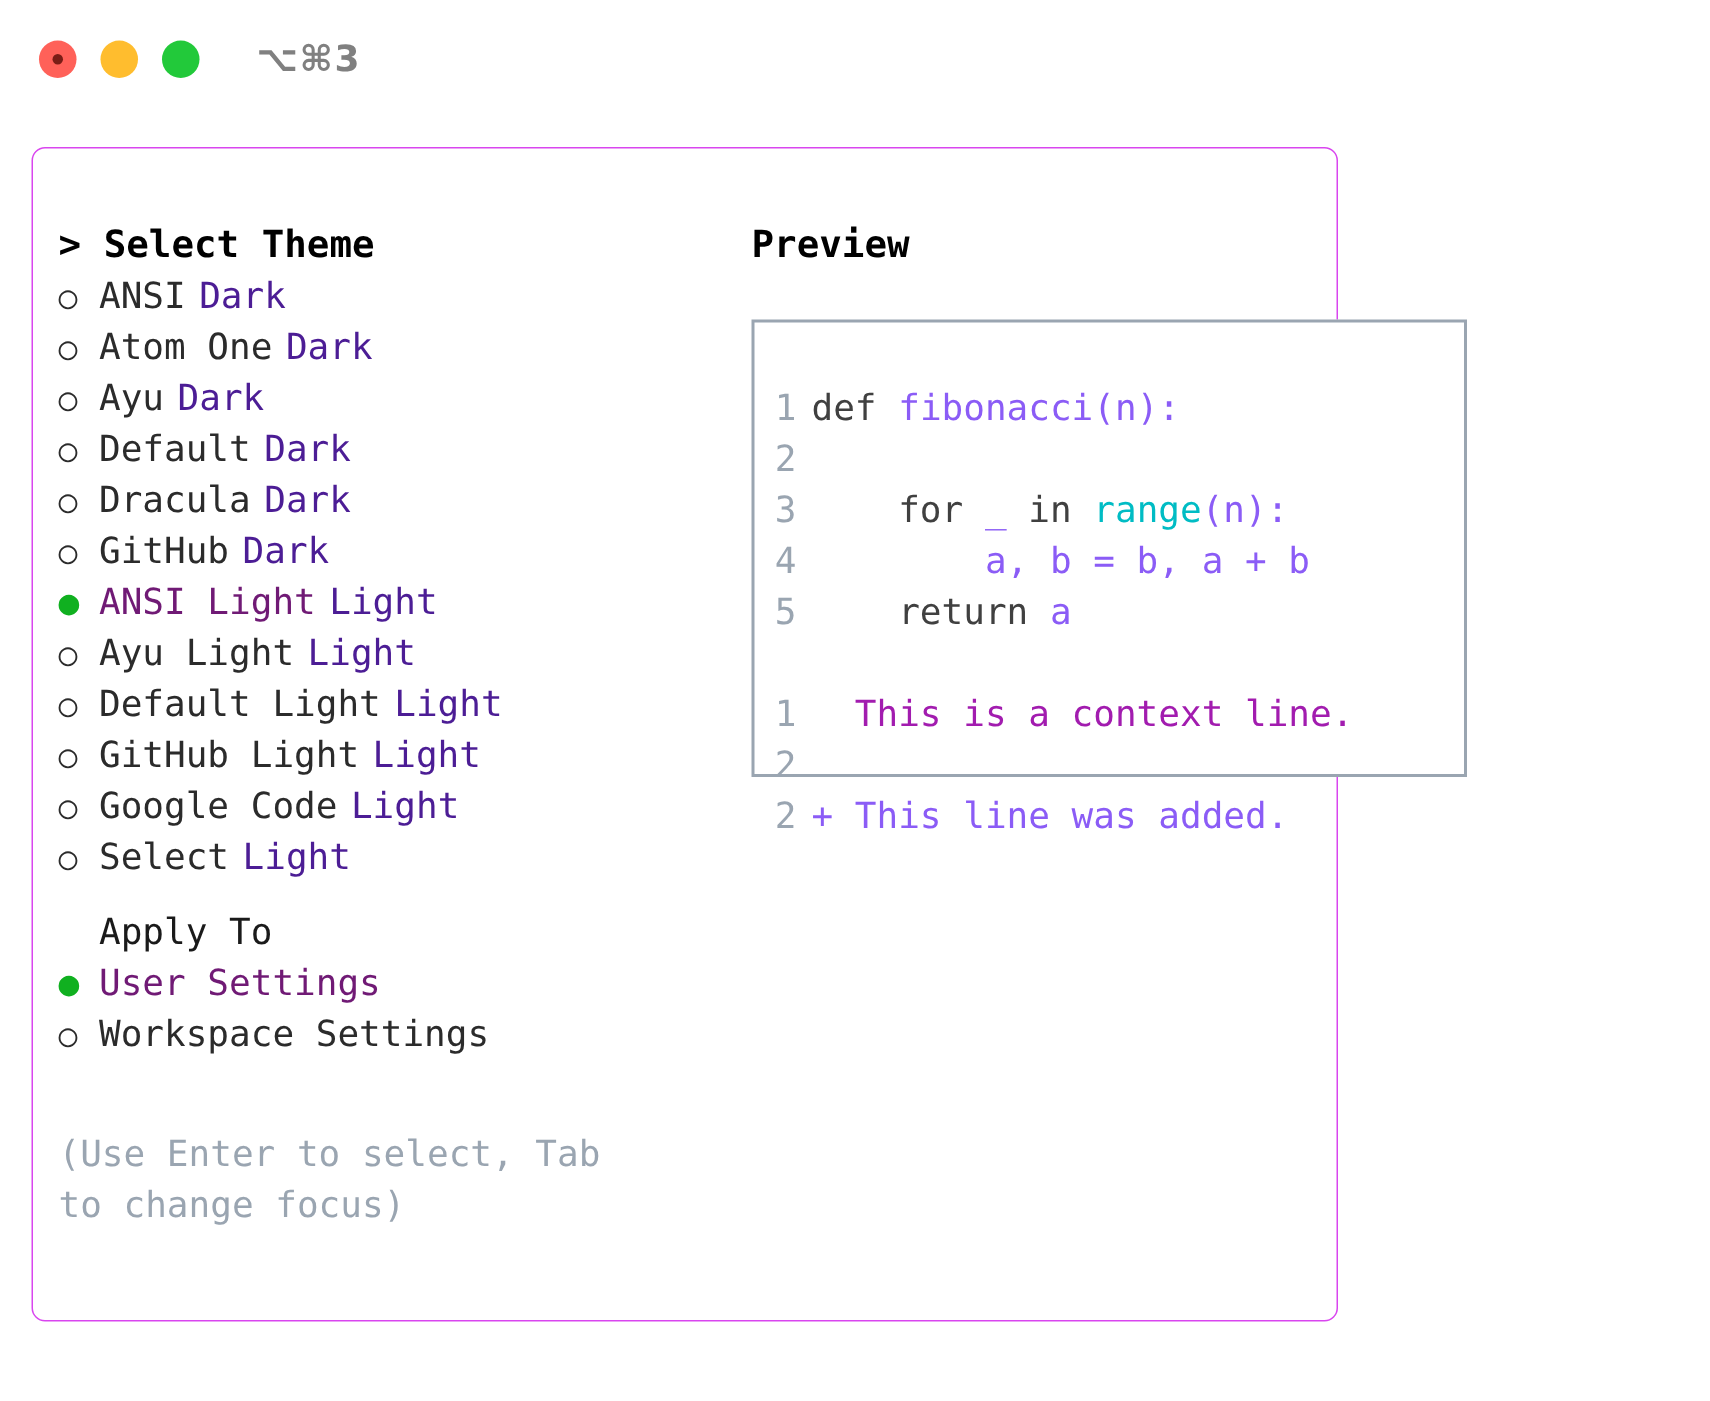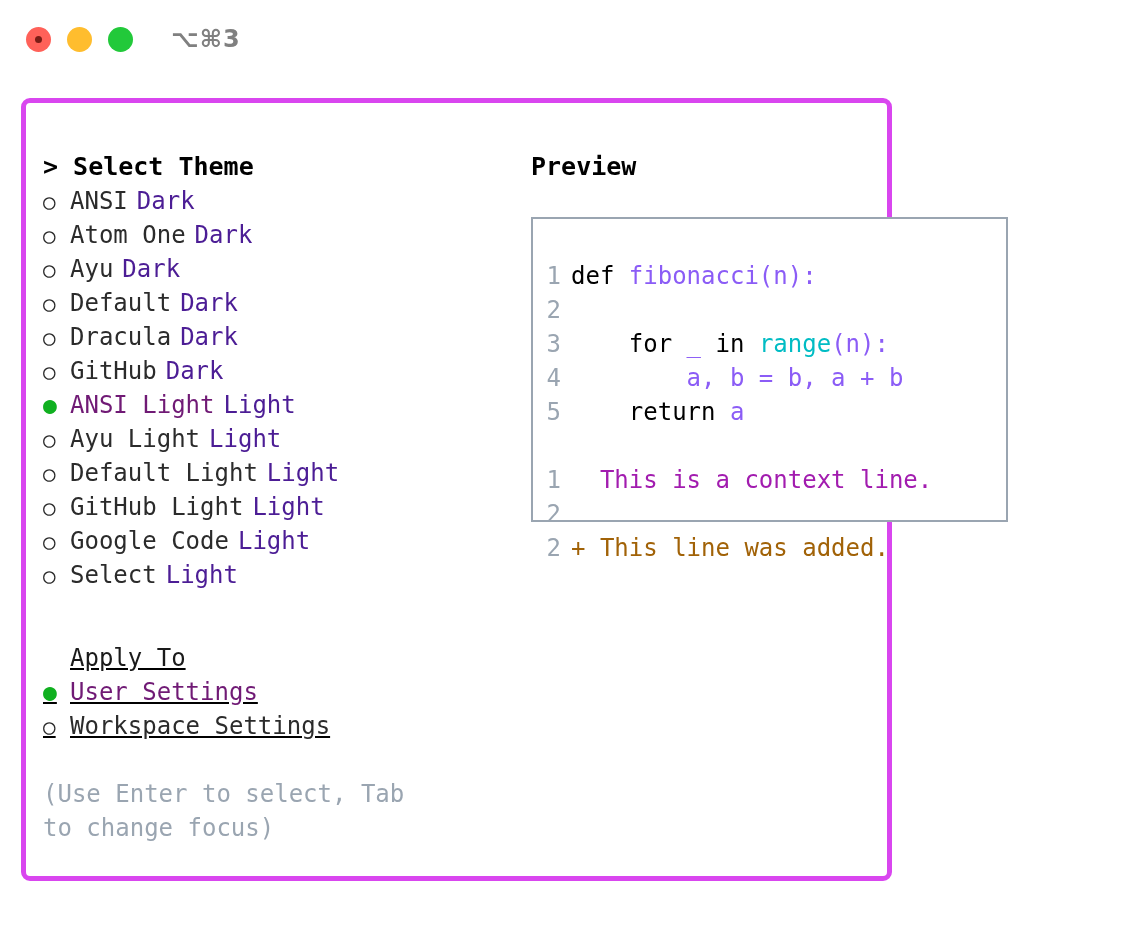--- a/index.html
+++ b/index.html
@@ -66,21 +66,21 @@
     white-space: pre;
   }
 
   
   #panel {
     position: absolute;
     left: 21px;
     top: 98px;
     width: 871px;
     height: 783px;
-    border: 5px solid #d946ef;
+    border: 1px solid #d946ef;
     border-radius: 9px;
     box-sizing: border-box;
     background: #ffffff;
   }
 
   
   #left-col {
     position: absolute;
     left: 17px;
     top: 47px;
@@ -107,42 +107,42 @@
     flex: 0 0 auto;
     font-size: 21px;
     color: #2b2b2b;
     line-height: 34px;
   }
   .marker.sel { color: #10b020; font-size: 23px; }
   .row-label { color: #2b2b2b; }
   .row-label.sel { color: #701a75; }
   .row-suffix { color: #4c1d95; margin-left: 9px; }
 
-  #apply-block { margin-top: 49px; text-decoration: underline; }
+  #apply-block { margin-top: 16px; }
   .apply-title {
     font-size: 24px;
     color: #1a1a1a;
     line-height: 34px;
     padding-left: 27px;
     white-space: pre;
   }
 
   #hint {
-    margin-top: 34px;
+    margin-top: 46px;
     font-size: 24px;
     color: #9aa5b1;
     line-height: 34px;
     width: 400px;
     white-space: pre-wrap;
   }
 
   
   #right-col {
     position: absolute;
-    left: 505px;
+    left: 479px;
     top: 47px;
     width: 490px;
   }
   #preview-title {
     font-size: 25px;
     font-weight: 700;
     color: #000000;
     line-height: 34px;
     white-space: pre;
   }
@@ -165,26 +165,26 @@
   .lineno {
     width: 38px;
     flex: 0 0 auto;
     text-align: right;
     color: #9aa5b1;
     padding-right: 10px;
     box-sizing: border-box;
   }
   .code-gap { height: 34px; }
   .tk-plain { color: #8b5cf6; }
-  .tk-kw    { color: #000000; }
+  .tk-kw    { color: #404040; }
   .tk-fn    { color: #00bcc4; }
   .tk-num   { color: #16c416; }
   .tk-ctx   { color: #a21caf; }
   .tk-del   { color: #c42020; }
-  .tk-add   { color: #a16207; text-align: center; }
+  .tk-add   { color: #8b5cf6; text-align: center; }
 </style>
 </head>
 <body>
 
 <div id="window">
 
   <div id="titlebar">
     <span class="dot red"></span>
     <span class="dot yellow"></span>
     <span class="dot green"></span>

